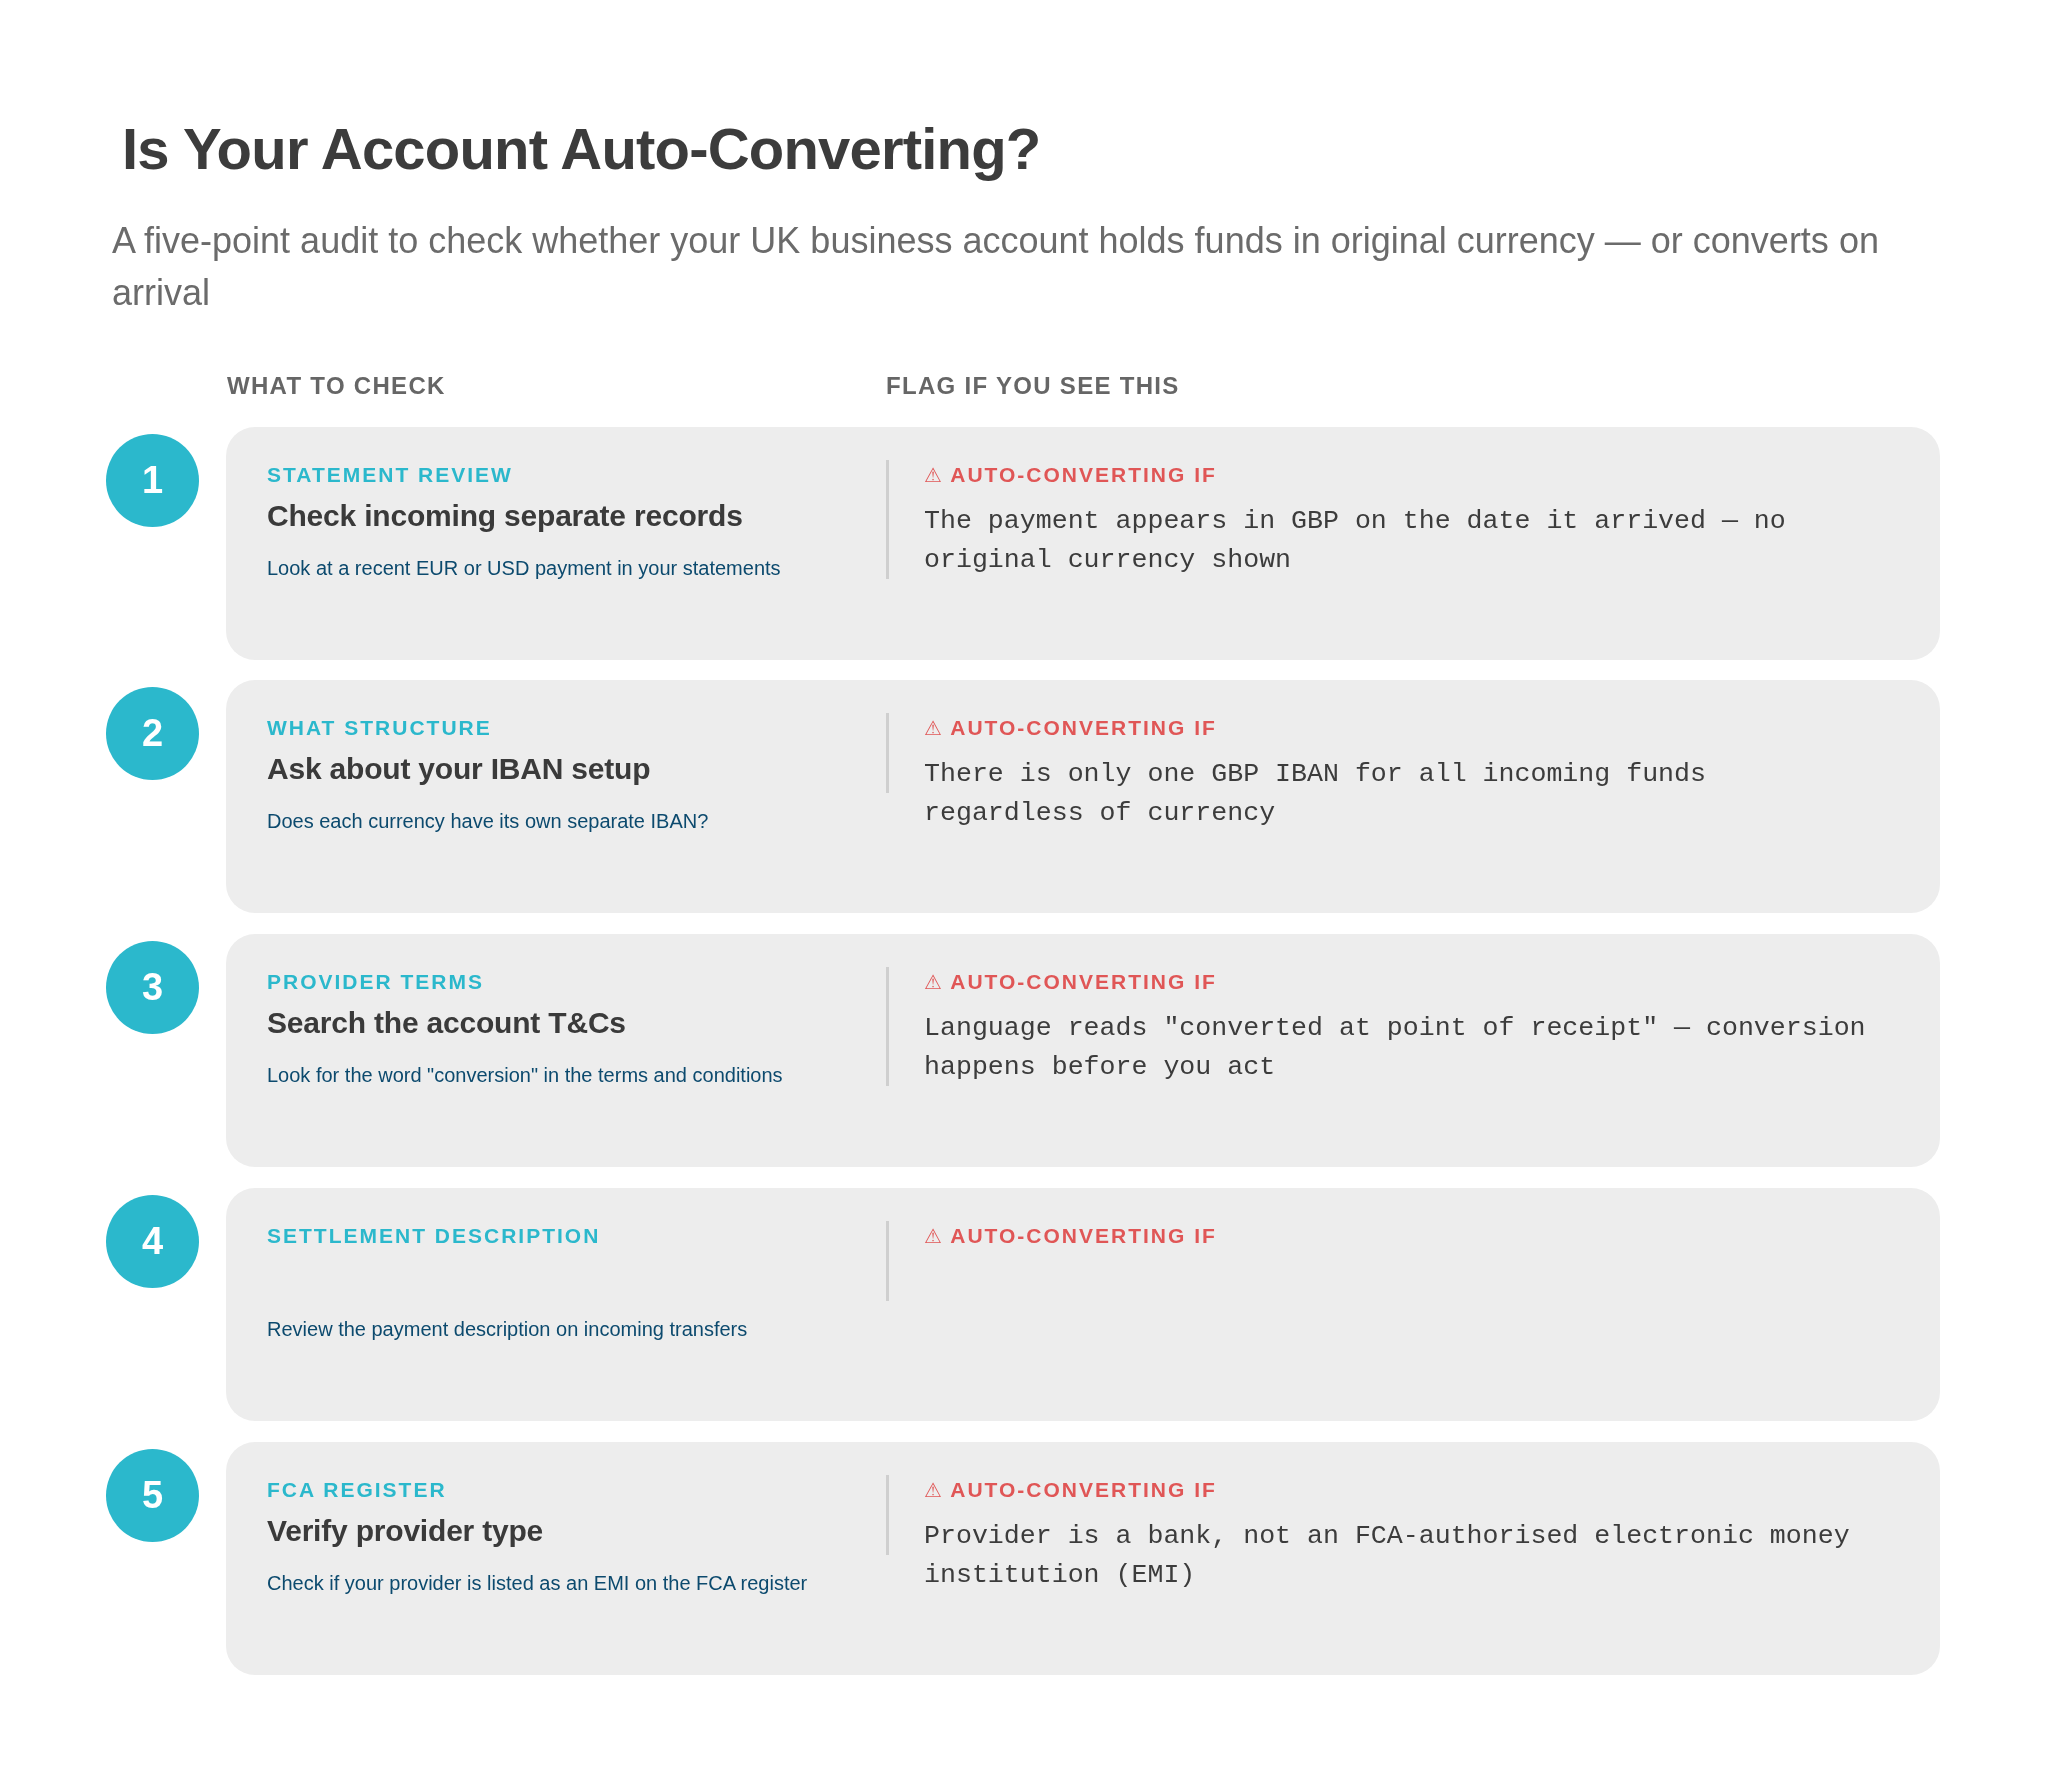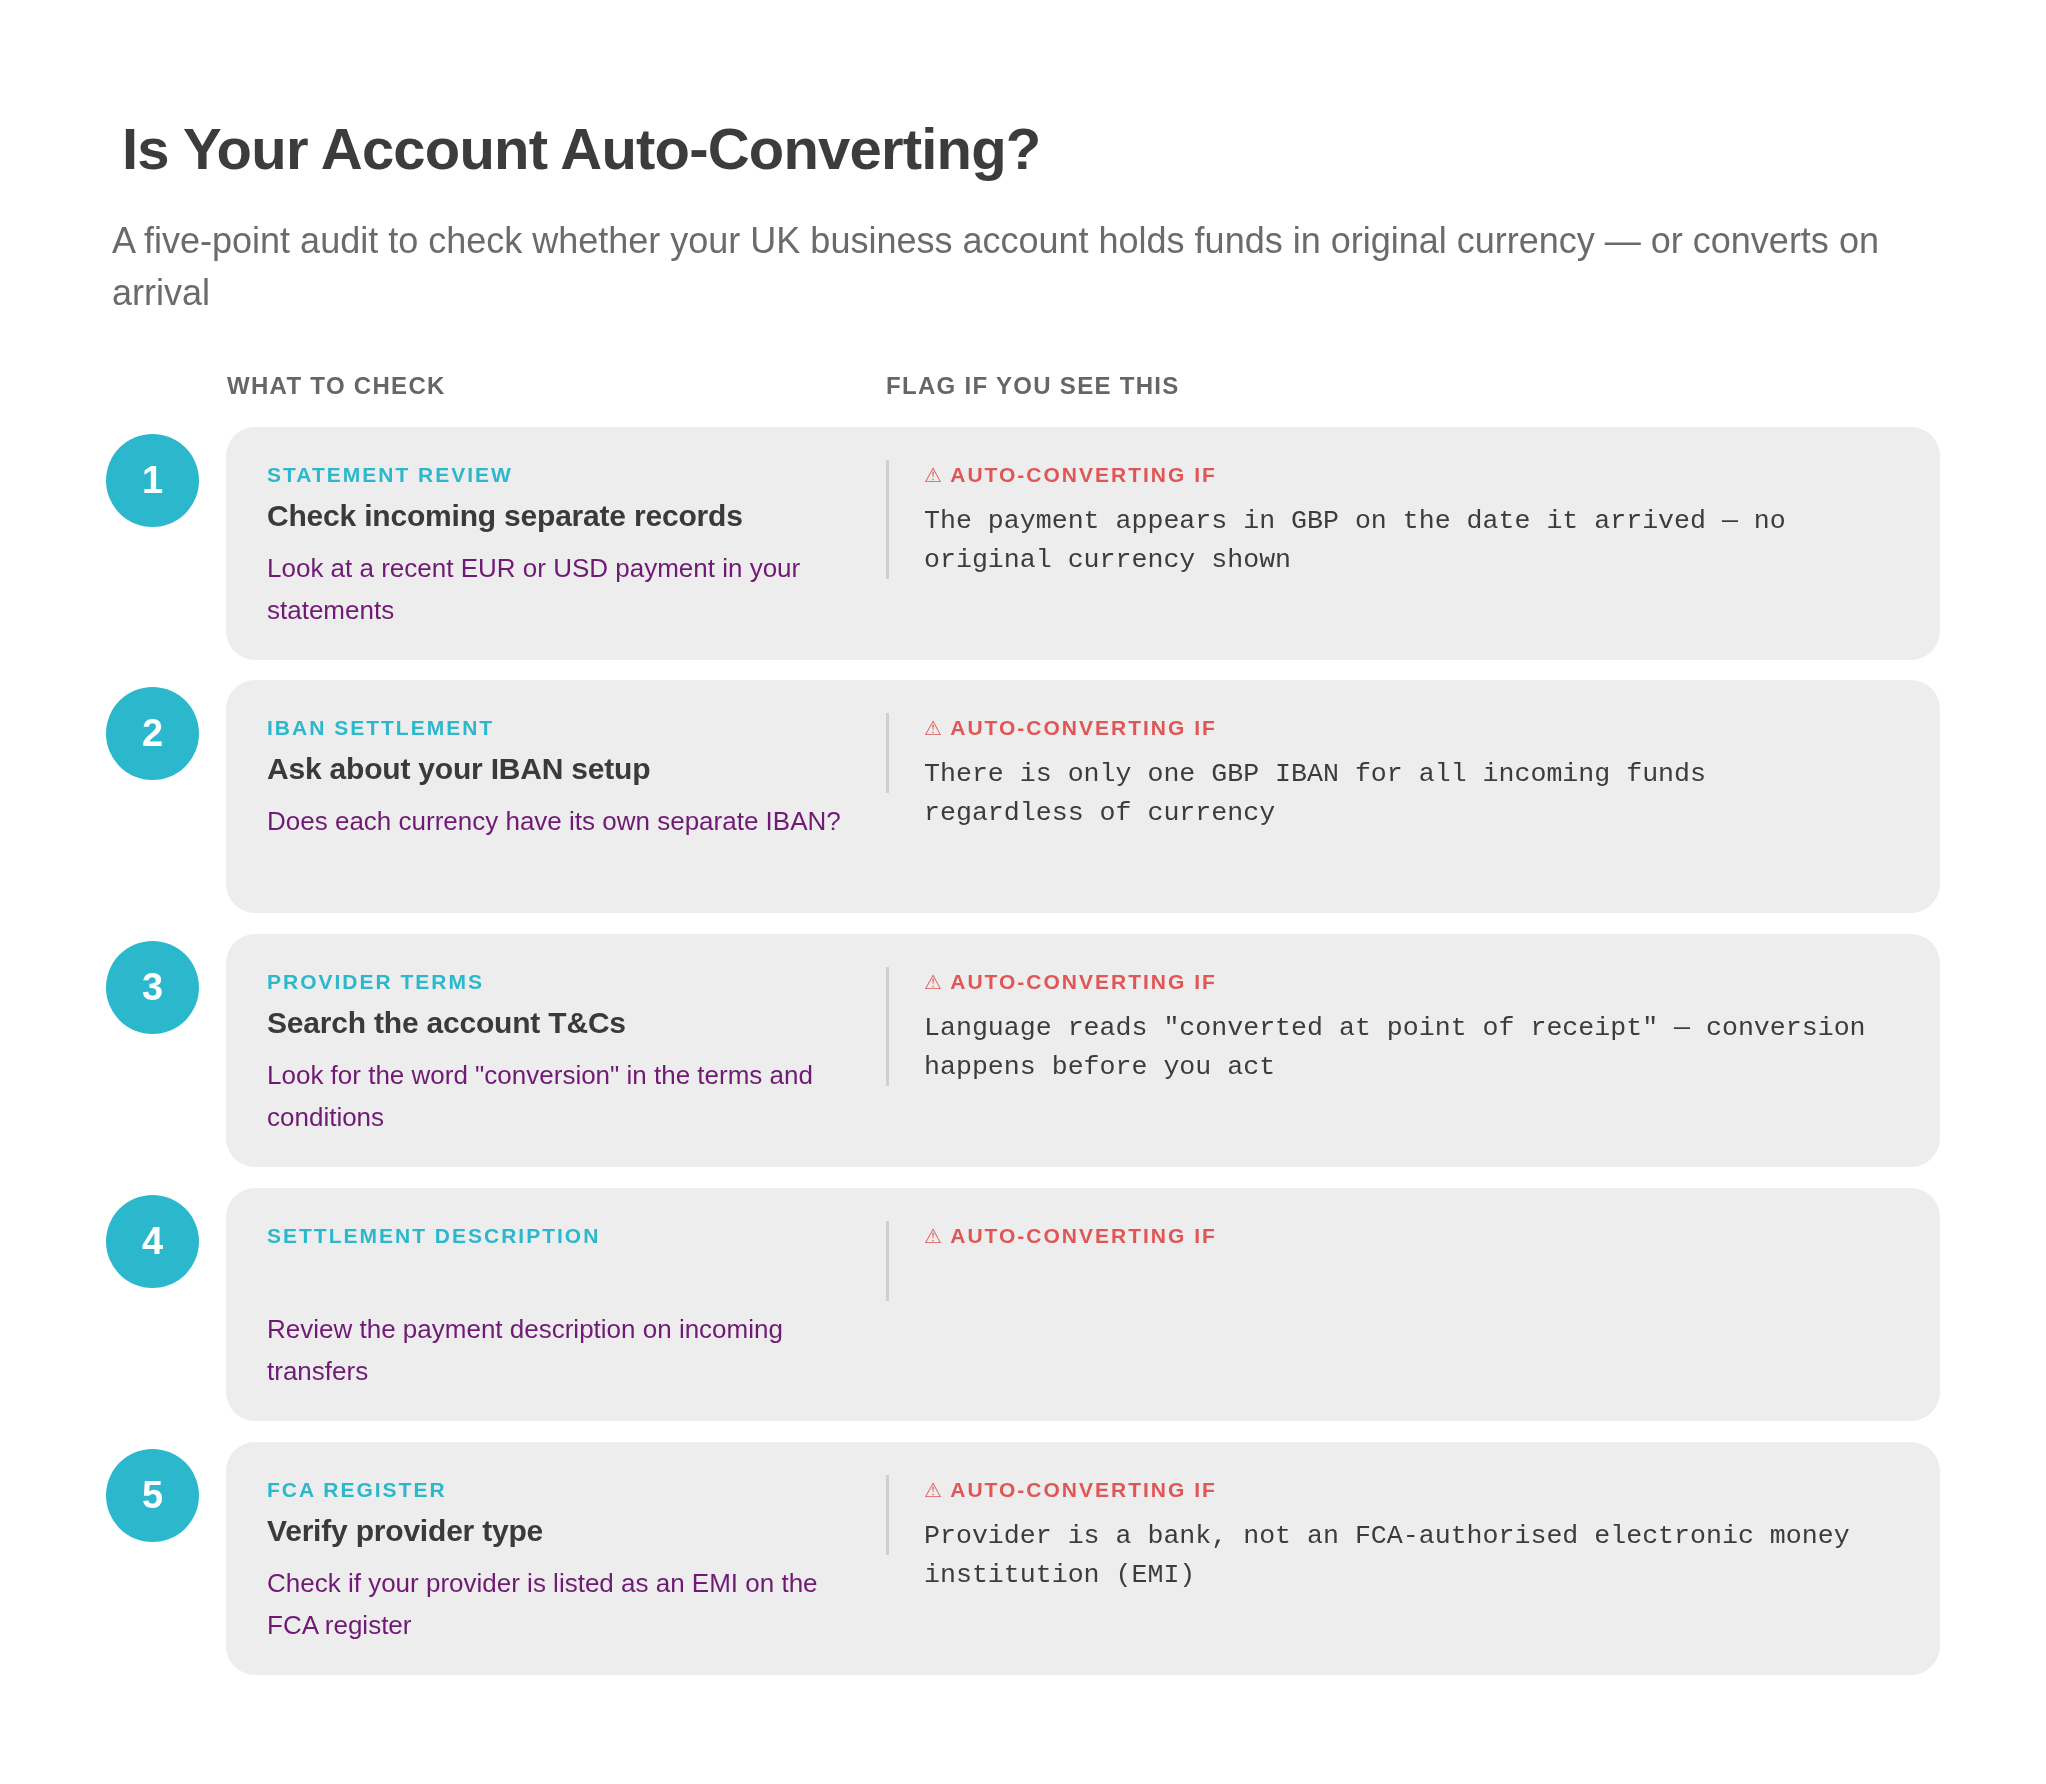--- a/index.html
+++ b/index.html
@@ -18,22 +18,22 @@
   .row { position: absolute; left: 0; width: 2047px; height: 233px; }
   .num { position: absolute; left: 106px; top: 6.6px; width: 93px; height: 93px;
          border-radius: 50%; background: #2bb8cc; color: #ffffff;
          font-size: 38px; font-weight: 700; display: flex; align-items: center; justify-content: center; }
   .card { position: absolute; left: 226px; top: 0; width: 1714px; height: 233px;
           background: #ededed; border-radius: 29px; }
   .cat { position: absolute; left: 41px; top: 35px; font-size: 21px; font-weight: 700;
          letter-spacing: 2px; color: #2bb8cc; line-height: 25px; white-space: nowrap; }
   .check-title { position: absolute; left: 41px; top: 70px; font-size: 30px; font-weight: 700;
                  color: #3a3a3a; line-height: 37px; white-space: nowrap; letter-spacing: -0.2px; }
-  .check-desc { position: absolute; left: 41px; top: 120px; width: 582px; font-size: 26px;
-                line-height: 42px; color: #701a75; }
+  .check-desc { position: absolute; left: 41px; top: 120px; width: 582px; font-size: 20px;
+                line-height: 42px; color: #0c4a6e; }
   .divider { position: absolute; left: 660px; top: 33px; width: 2.5px; background: #cfcfcf; }
   .flag-label { position: absolute; left: 698px; top: 35px; font-size: 21px; font-weight: 700;
                 letter-spacing: 2px; color: #e05656; line-height: 25px; white-space: nowrap; }
   .flag-label .warn { font-weight: 400; letter-spacing: 0; margin-right: 8.3px; font-size: 20px; }
   .flag-text { position: absolute; left: 698px; top: 75px; width: 955px; font-size: 26.6px;
                line-height: 39px; color: #3c3c3c; font-family: Liberation Mono, monospace; }
 </style>
 </head>
 <body>
 
@@ -51,21 +51,21 @@
     <div class="check-desc">Look at a recent EUR or USD payment in your statements</div>
     <div class="divider" style="height:119px;"></div>
     <div class="flag-label"><span class="warn">⚠</span><span>AUTO-CONVERTING IF</span></div>
     <div class="flag-text">The payment appears in GBP on the date it arrived — no original currency shown</div>
   </div>
 </div>
 
 <div class="row" style="top:680px;">
   <div class="num">2</div>
   <div class="card">
-    <div class="cat">IBAN SETTLEMENT</div>
+    <div class="cat">WHAT STRUCTURE</div>
     <div class="check-title">Ask about your IBAN setup</div>
     <div class="check-desc">Does each currency have its own separate IBAN?</div>
     <div class="divider" style="height:80px;"></div>
     <div class="flag-label"><span class="warn">⚠</span><span>AUTO-CONVERTING IF</span></div>
     <div class="flag-text">There is only one GBP IBAN for all incoming funds regardless of currency</div>
   </div>
 </div>
 
 <div class="row" style="top:934px;">
   <div class="num">3</div>

